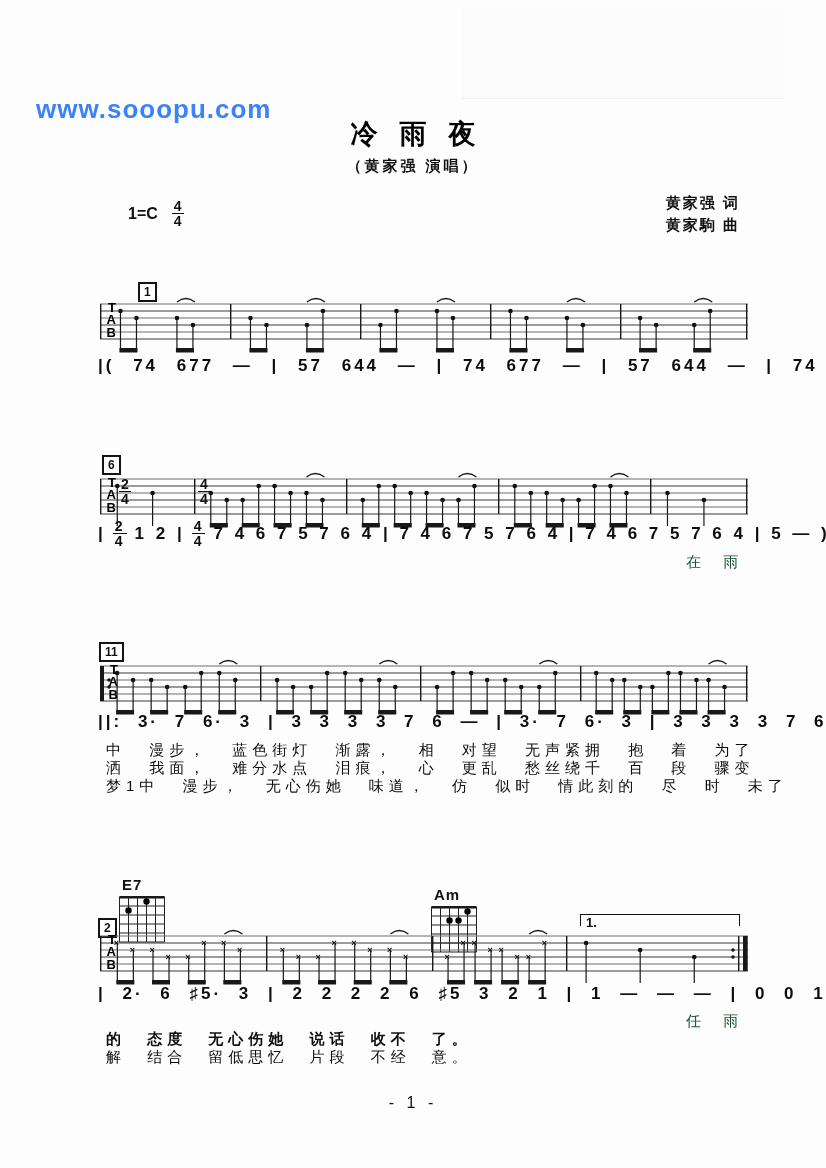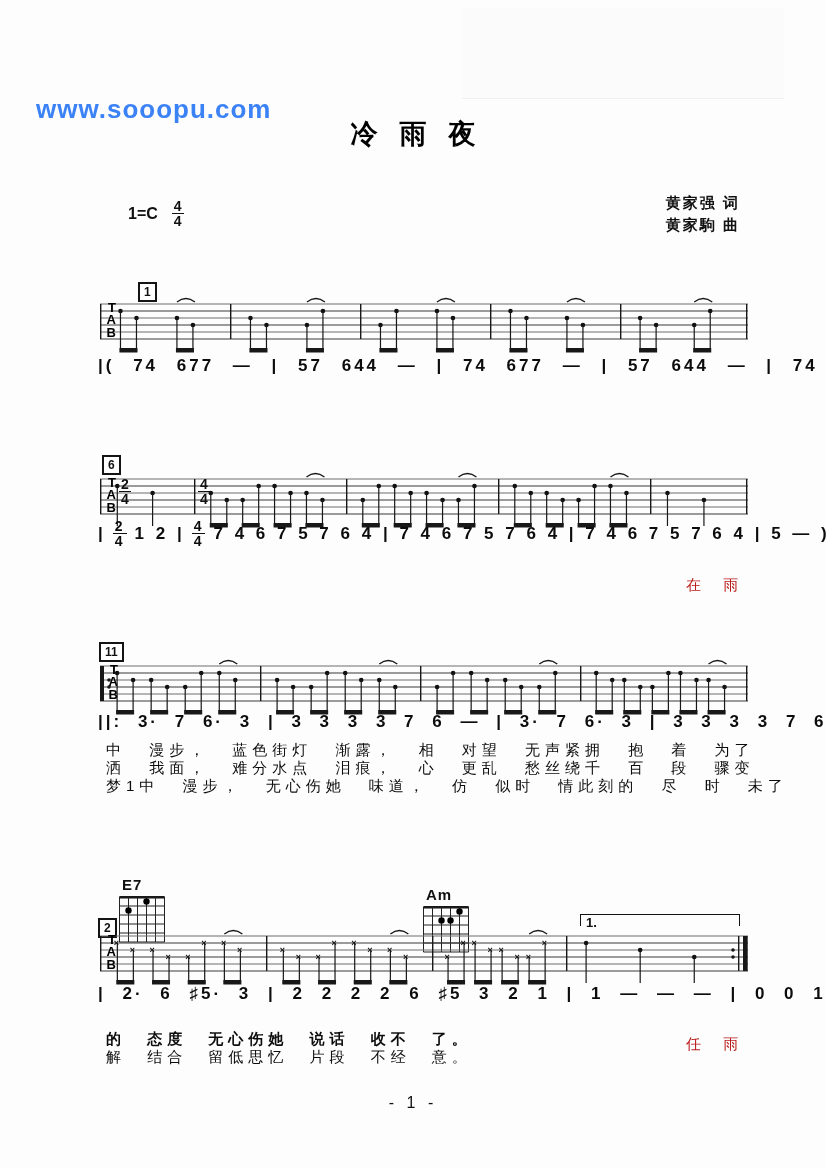--- a/index.html
+++ b/index.html
@@ -19,37 +19,38 @@
   .clef{position:absolute;font-size:13px;font-weight:bold;width:11px;line-height:0.95;word-break:break-all;text-align:right;color:#000;}
   .staff-wrap{position:absolute;left:0;width:652px;height:72px;}
   .ts-overlay{position:absolute;z-index:3;background:transparent;}
   .jianpu{position:absolute;left:0;white-space:nowrap;font-weight:bold;font-size:17px;color:#0c0c0c;}
   .jp-s1{letter-spacing:3px;word-spacing:11px;}
   .jp-s2{display:flex;align-items:center;gap:8px;letter-spacing:2px;word-spacing:3px;}
   .jp-s3{letter-spacing:3px;word-spacing:8px;}
   .jp-s4{letter-spacing:3px;word-spacing:9px;}
   .lyrics{position:absolute;left:8px;white-space:nowrap;font-size:15px;letter-spacing:5px;word-spacing:14px;color:#0d0d0d;}
   .lyrics.narrow{word-spacing:12px;}
-  .lyric-right{position:absolute;white-space:nowrap;font-size:15px;letter-spacing:9px;color:#b91c1c;margin-top:23px;}
+  .lyric-right{position:absolute;white-space:nowrap;font-size:15px;letter-spacing:9px;color:#14532d;}
   .chord{position:absolute;}
   .chord .cname{position:absolute;top:-16px;left:4px;font-size:15px;font-weight:bold;letter-spacing:1px;}
   .volta{position:absolute;height:11px;border-top:1.5px solid #111;border-left:1.5px solid #111;border-right:1.5px solid #111;}
   .volta span{position:absolute;left:5px;top:0px;font-size:13px;font-weight:bold;background:transparent;}
   .footer{position:absolute;left:0;top:1094px;width:100%;text-align:center;font-size:16px;letter-spacing:4px;color:#111;}
 </style>
 </head>
 <body>
 
 <div class="page">
 
   <div class="scan-block"></div>
 
   <div class="watermark">www.sooopu.com</div>
 
   <div class="title">冷雨夜</div>
+  <div class="subtitle">（黄家强  演唱）</div>
 
   <div class="keysig">
     <span>1=C</span>
     <span class="frac">
       <span class="n">4</span>
       <span class="d">4</span>
     </span>
   </div>
 
   <div class="credits">
@@ -372,21 +373,21 @@
             <line x1="1.5" y1="5" x2="46.5" y2="5" stroke="#222" stroke-width="1"></line>
             <line x1="1.5" y1="14" x2="46.5" y2="14" stroke="#222" stroke-width="1"></line>
             <line x1="1.5" y1="23" x2="46.5" y2="23" stroke="#222" stroke-width="1"></line>
             <line x1="1.5" y1="32" x2="46.5" y2="32" stroke="#222" stroke-width="1"></line>
             <line x1="1.5" y1="41" x2="46.5" y2="41" stroke="#222" stroke-width="1"></line>
             <line x1="1.5" y1="50" x2="46.5" y2="50" stroke="#222" stroke-width="1"></line>
             <circle cx="10.5" cy="18.5" r="3.2" fill="#000"></circle>
             <circle cx="28.5" cy="9.5" r="3.2" fill="#000"></circle>
           </svg></span>
     </div>
-    <div class="chord" style="left:324px;top:26px;">
+    <div class="chord" style="left:332px;top:26px;">
       <span class="cname">Am</span>
       <span id="grid-am"><svg width="48" height="52" viewBox="0 0 48 52">
             <rect x="1.5" y="4" width="45" height="2.5" fill="#111"></rect>
             <line x1="1.5" y1="5" x2="1.5" y2="50" stroke="#222" stroke-width="1"></line>
             <line x1="10.5" y1="5" x2="10.5" y2="50" stroke="#222" stroke-width="1"></line>
             <line x1="19.5" y1="5" x2="19.5" y2="50" stroke="#222" stroke-width="1"></line>
             <line x1="28.5" y1="5" x2="28.5" y2="50" stroke="#222" stroke-width="1"></line>
             <line x1="37.5" y1="5" x2="37.5" y2="50" stroke="#222" stroke-width="1"></line>
             <line x1="46.5" y1="5" x2="46.5" y2="50" stroke="#222" stroke-width="1"></line>
             <line x1="1.5" y1="5" x2="46.5" y2="5" stroke="#222" stroke-width="1"></line>

